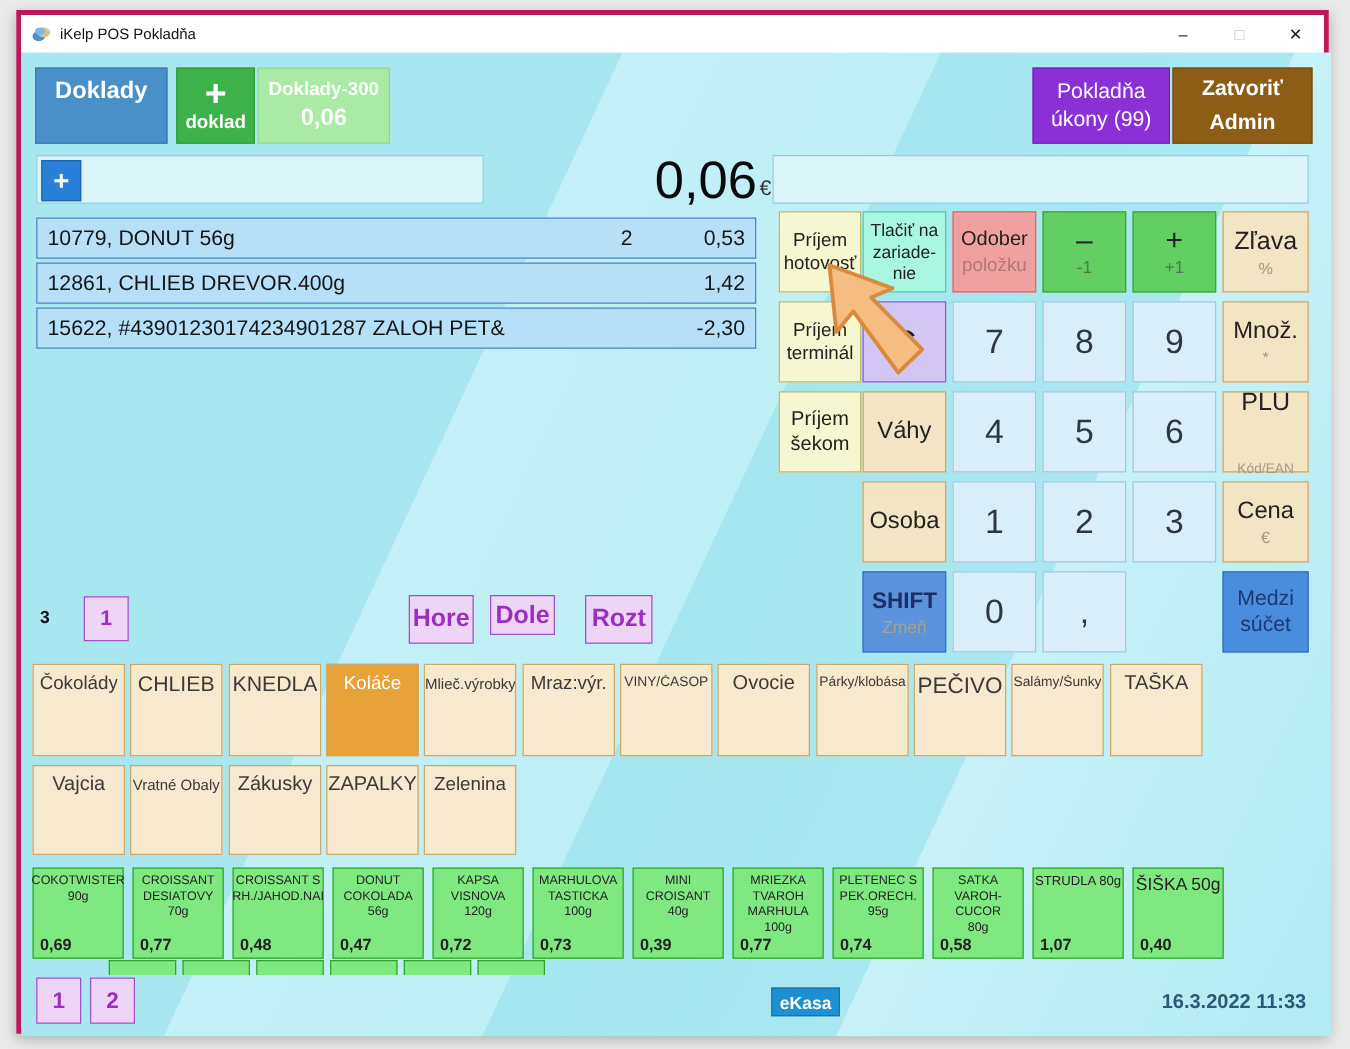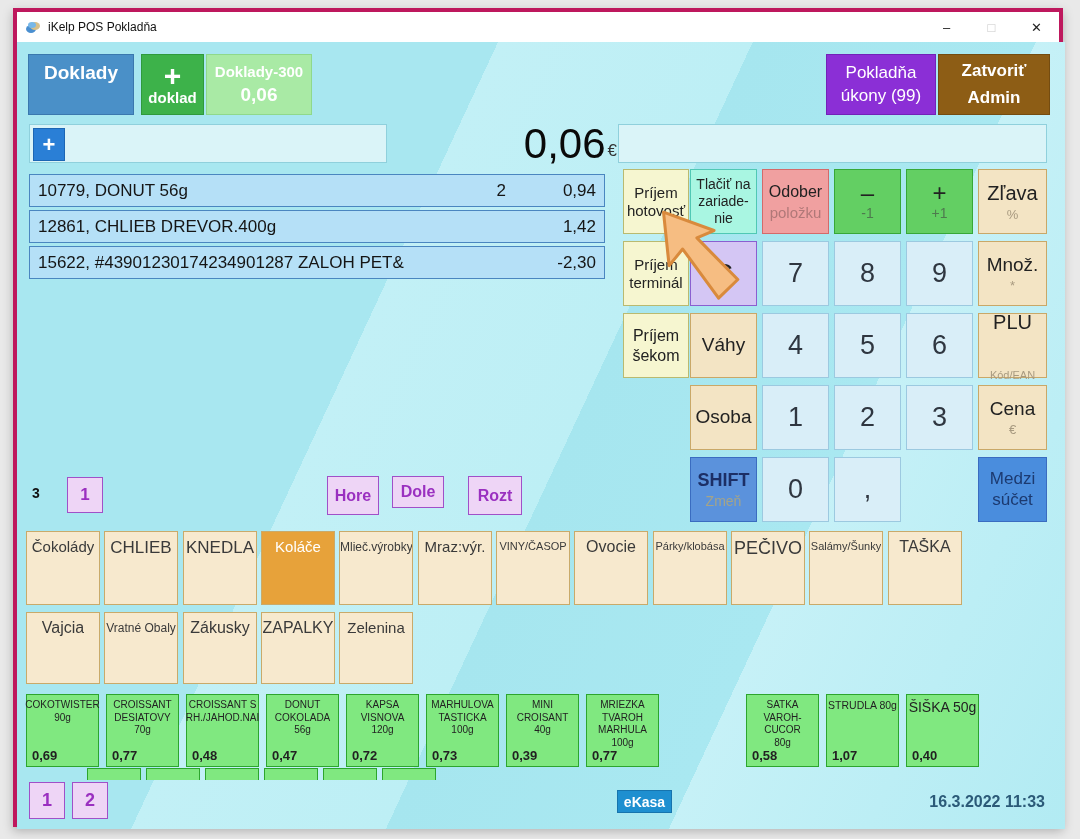--- a/index.html
+++ b/index.html
@@ -55,21 +55,21 @@
   .k-lav{background:#d4c6f4;border-color:#8a5fd0;}
   .k-lav .k-main{font-size:26px;}
   .k-digit{background:#d9eef8;border-color:#9cc9e0;}
   .k-digit .k-main{font-size:27px;color:#2f3640;}
   .k-blue{background:#5b92dc;border-color:#3a6cc0;}
   .k-blue .k-main{font-size:18px;color:#1c2f66;font-weight:bold;}
   .k-blue .sub{color:#a5a488;font-size:14px;}
   .k-blue2{background:#4a8ddd;border-color:#3a6cc0;}
   .k-blue2 .k-main{font-size:17px;color:#1c3a70;}
   
-  .p-btn{background:#eed5f6;border-color:#a050c8;color:#9a30c0;font-weight:bold;font-size:16px;}
+  .p-btn{background:#eed5f6;border-color:#a050c8;color:#9a30c0;font-weight:bold;font-size:20px;}
   .counter{font-size:14px;font-weight:bold;color:#111;}
   
   .cat{background:#f7e9ce;border-color:#c9aa6a;color:#3a3a3a;justify-content:flex-start;padding-top:6px;font-size:15px;}
   .cat .lbl{white-space:nowrap;overflow:hidden;max-width:72px;}
   .cat-lg{font-size:17px;}
   .cat-md{font-size:16px;}
   .cat-sm{font-size:11px;padding-top:8px;}
   .cat-xs{font-size:12px;padding-top:8px;}
   .cat-sel{background:#e7a23a;color:#fff;}
   
@@ -134,21 +134,21 @@
     </div>
     <div class="abs total" style="left:390px;top:78px;width:210px;height:44px;">
       <span class="amt">0,06</span>
       <span class="cur">€</span>
     </div>
     <div class="abs field" style="left:601px;top:82px;width:429px;height:39px;"></div>
 
     <div class="abs rrow" style="left:12px;top:132px;width:576px;height:33px;">
       <span class="r-name">10779, DONUT 56g</span>
       <span class="r-qty">2</span>
-      <span class="r-price">0,94</span>
+      <span class="r-price">0,53</span>
     </div>
     <div class="abs rrow" style="left:12px;top:168px;width:576px;height:33px;">
       <span class="r-name">12861, CHLIEB DREVOR.400g</span>
       <span class="r-qty"></span>
       <span class="r-price">1,42</span>
     </div>
     <div class="abs rrow" style="left:12px;top:204px;width:576px;height:33px;">
       <span class="r-name">15622, #43901230174234901287 ZALOH PET&amp;</span>
       <span class="r-qty"></span>
       <span class="r-price">-2,30</span>
@@ -342,20 +342,25 @@
       <span>MINI
 CROISANT
 40g</span>
       <span class="price">0,39</span></div>
     <div class="btn prod" style="left:569px;top:652px;width:73px;height:73px;">
       <span>MRIEZKA
 TVAROH
 MARHULA
 100g</span>
       <span class="price">0,77</span></div>
+    <div class="btn prod" style="left:649px;top:652px;width:73px;height:73px;">
+      <span>PLETENEC S
+PEK.ORECH.
+95g</span>
+      <span class="price">0,74</span></div>
     <div class="btn prod" style="left:729px;top:652px;width:73px;height:73px;">
       <span>SATKA
 VAROH-CUCOR
 80g</span>
       <span class="price">0,58</span></div>
     <div class="btn prod" style="left:809px;top:652px;width:73px;height:73px;">
       <span class="prod-md">STRUDLA 80g</span>
       <span class="price">1,07</span></div>
     <div class="btn prod" style="left:889px;top:652px;width:73px;height:73px;">
       <span class="prod-lg">ŠIŠKA 50g</span>

